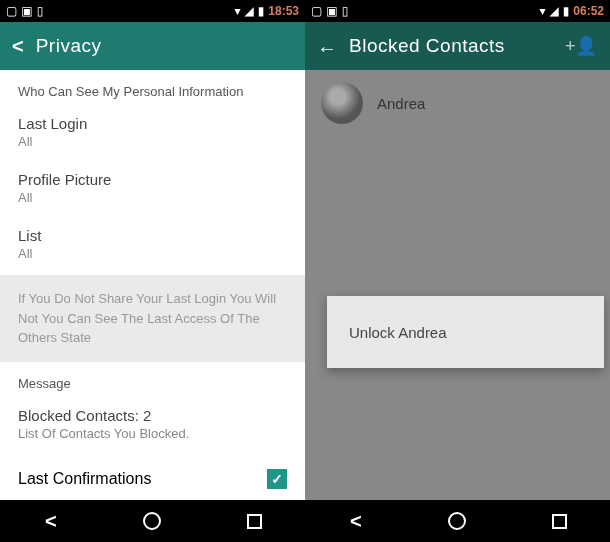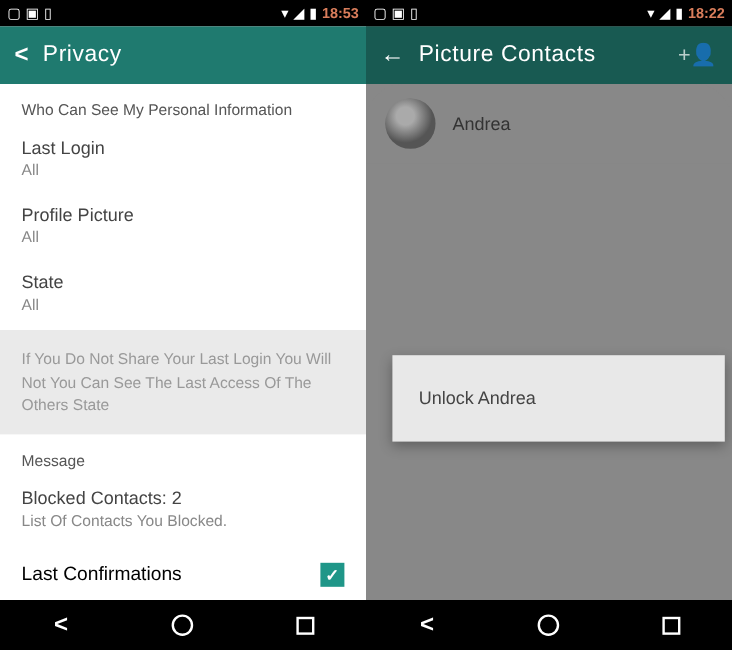--- a/index.html
+++ b/index.html
@@ -76,21 +76,21 @@
       <div class="option-title">Last Login</div>
       <div class="option-value">All</div>
     </div>
 
     <div class="option">
       <div class="option-title">Profile Picture</div>
       <div class="option-value">All</div>
     </div>
 
     <div class="option">
-      <div class="option-title">State</div>
+      <div class="option-title">List</div>
       <div class="option-value">All</div>
     </div>
 
     <div class="info-box">If You Do Not Share Your Last Login You Will Not
 You Can See The Last Access Of The Others
 State</div>
 
     <div class="section-header">Message</div>
 
     <div class="option">
@@ -119,28 +119,28 @@
   <div class="status-bar">
     <div class="status-left">
       <span class="status-icon">▢</span>
       <span class="status-icon">▣</span>
       <span class="status-icon">▯</span>
     </div>
     <div class="status-right">
       <span class="status-icon">▾</span>
       <span class="status-icon">◢</span>
       <span class="status-icon">▮</span>
-      <span class="time">18:22</span>
+      <span class="time">06:52</span>
     </div>
   </div>
 
   <div class="appbar appbar-right">
     <div style="display:flex;align-items:center;">
       <span class="back-icon">←</span>
-      <span class="appbar-title">Picture Contacts</span>
+      <span class="appbar-title">Blocked Contacts</span>
     </div>
     <span class="add-icon">+👤</span>
   </div>
 
   <div class="content-right">
     <div class="contact-row">
       <div class="avatar"></div>
       <div class="contact-name">Andrea</div>
     </div>
 

